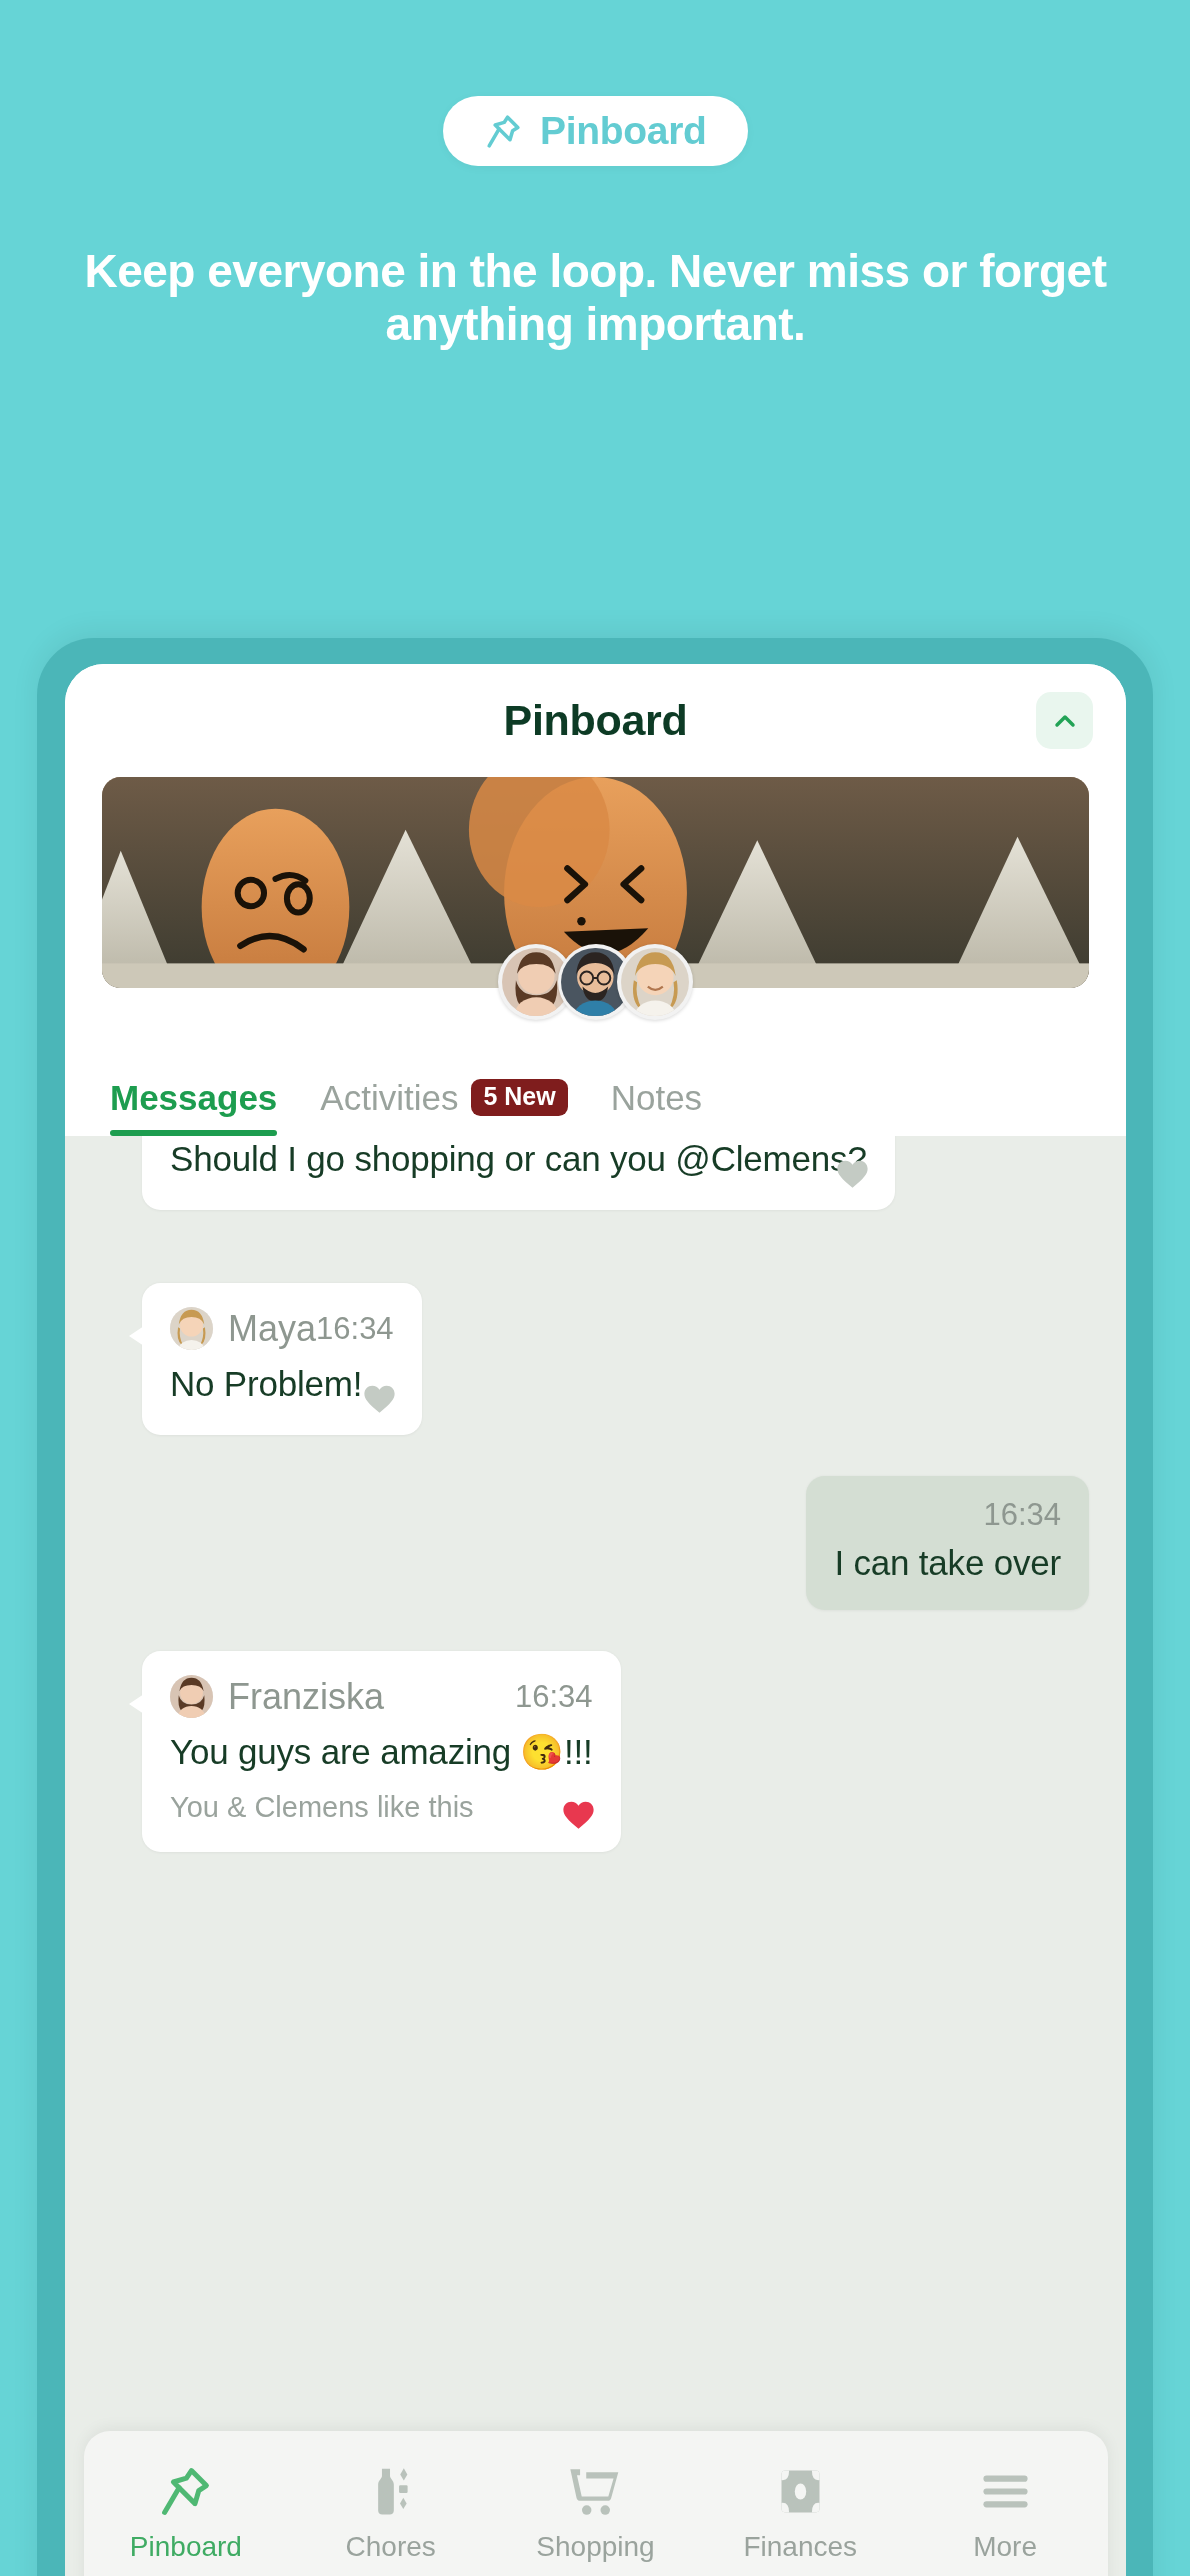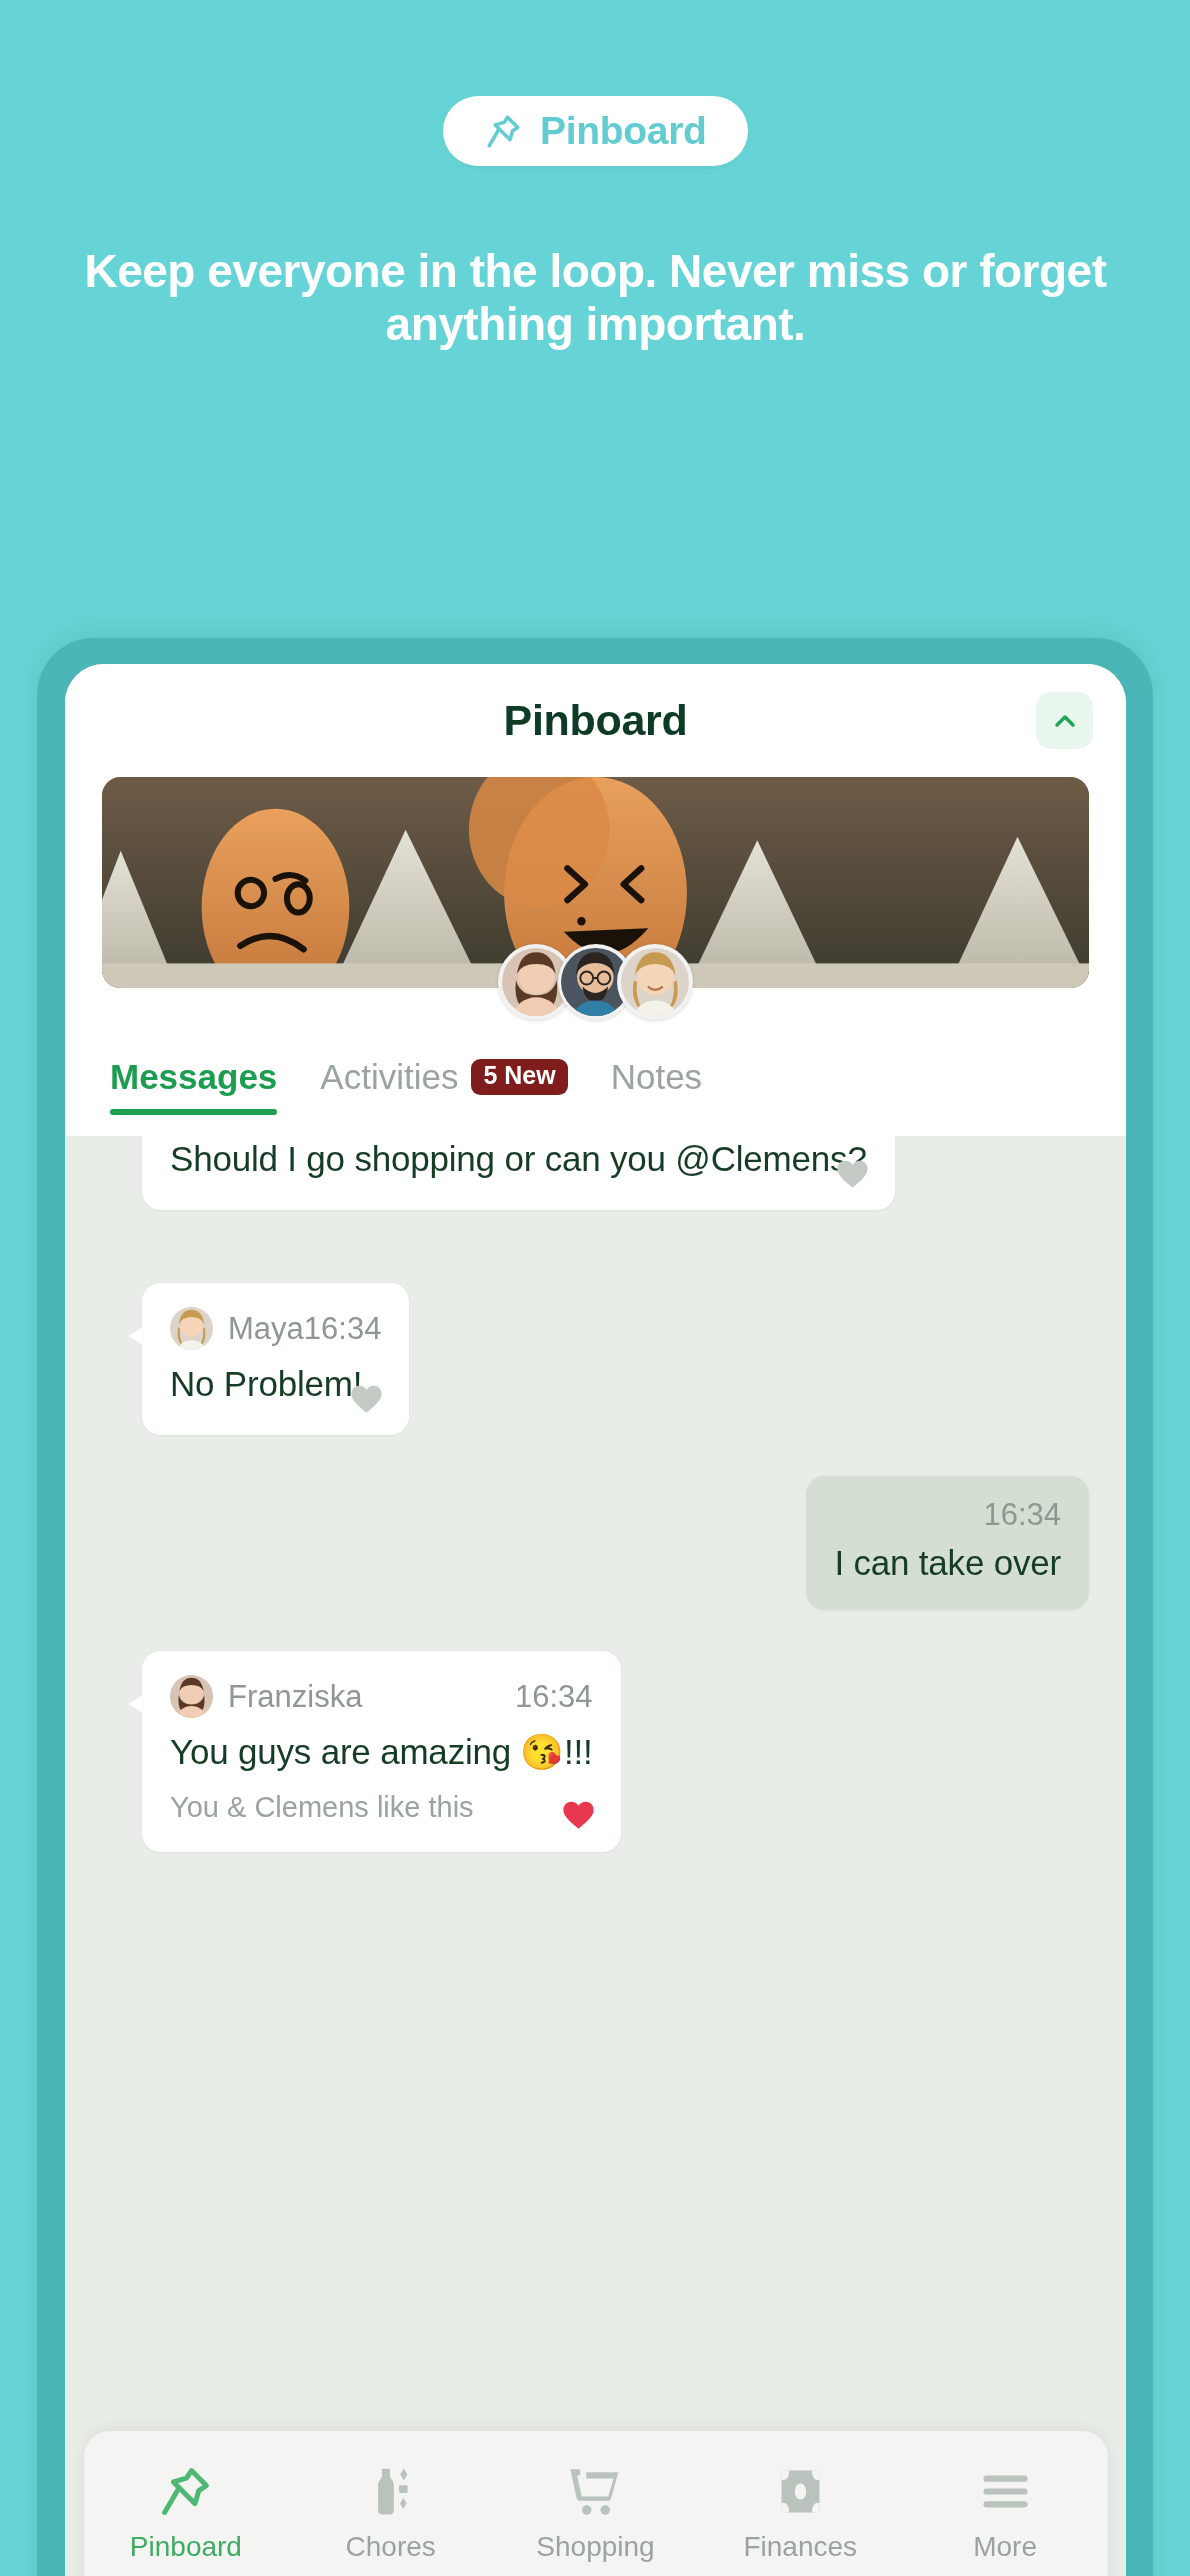--- a/index.html
+++ b/index.html
@@ -112,21 +112,21 @@
     box-shadow:0 0.9px 3.7px rgba(0,0,0,0.15);
   }
   .avatar-ring svg { width:100%; height:100%; display:block; border-radius:50%; }
 
   
   .tabs {
     flex:0 0 auto;
     height:100px;
     margin-top:48px;
     padding:0 0 0 45px;
-    display:flex; align-items:center; gap:43px;
+    display:flex; align-items:flex-end; gap:43px;
     background:#ffffff;
   }
   .tab {
     position:relative;
     padding-bottom:18.5px;
     display:flex; align-items:center; gap:13px;
     font-size:35px;
     color:#9aa39d;
     font-weight:normal;
   }
@@ -189,21 +189,21 @@
     display:flex; align-items:center;
     margin-bottom:11px;
   }
   .msg-head .mini-av {
     width:43px; height:43px; border-radius:50%;
     background:#e8e8e8; overflow:hidden; flex:0 0 43px;
     margin-right:15px;
   }
   .msg-head .mini-av svg { width:100%; height:100%; display:block; }
   .msg-head .sender {
-    font-size:31px; color:#8e9790; flex:1 1 auto;
+    font-size:36px; color:#8e9790; flex:1 1 auto;
   }
   .msg-head .time {
     font-size:31px; color:#8e9790;
   }
   .out .msg-head { justify-content:flex-end; margin-bottom:7.4px; }
   .like-row {
     font-size:29px; color:#9aa39d; margin-top:15px;
   }
   .heart {
     position:absolute; right:26px; bottom:20.4px;

